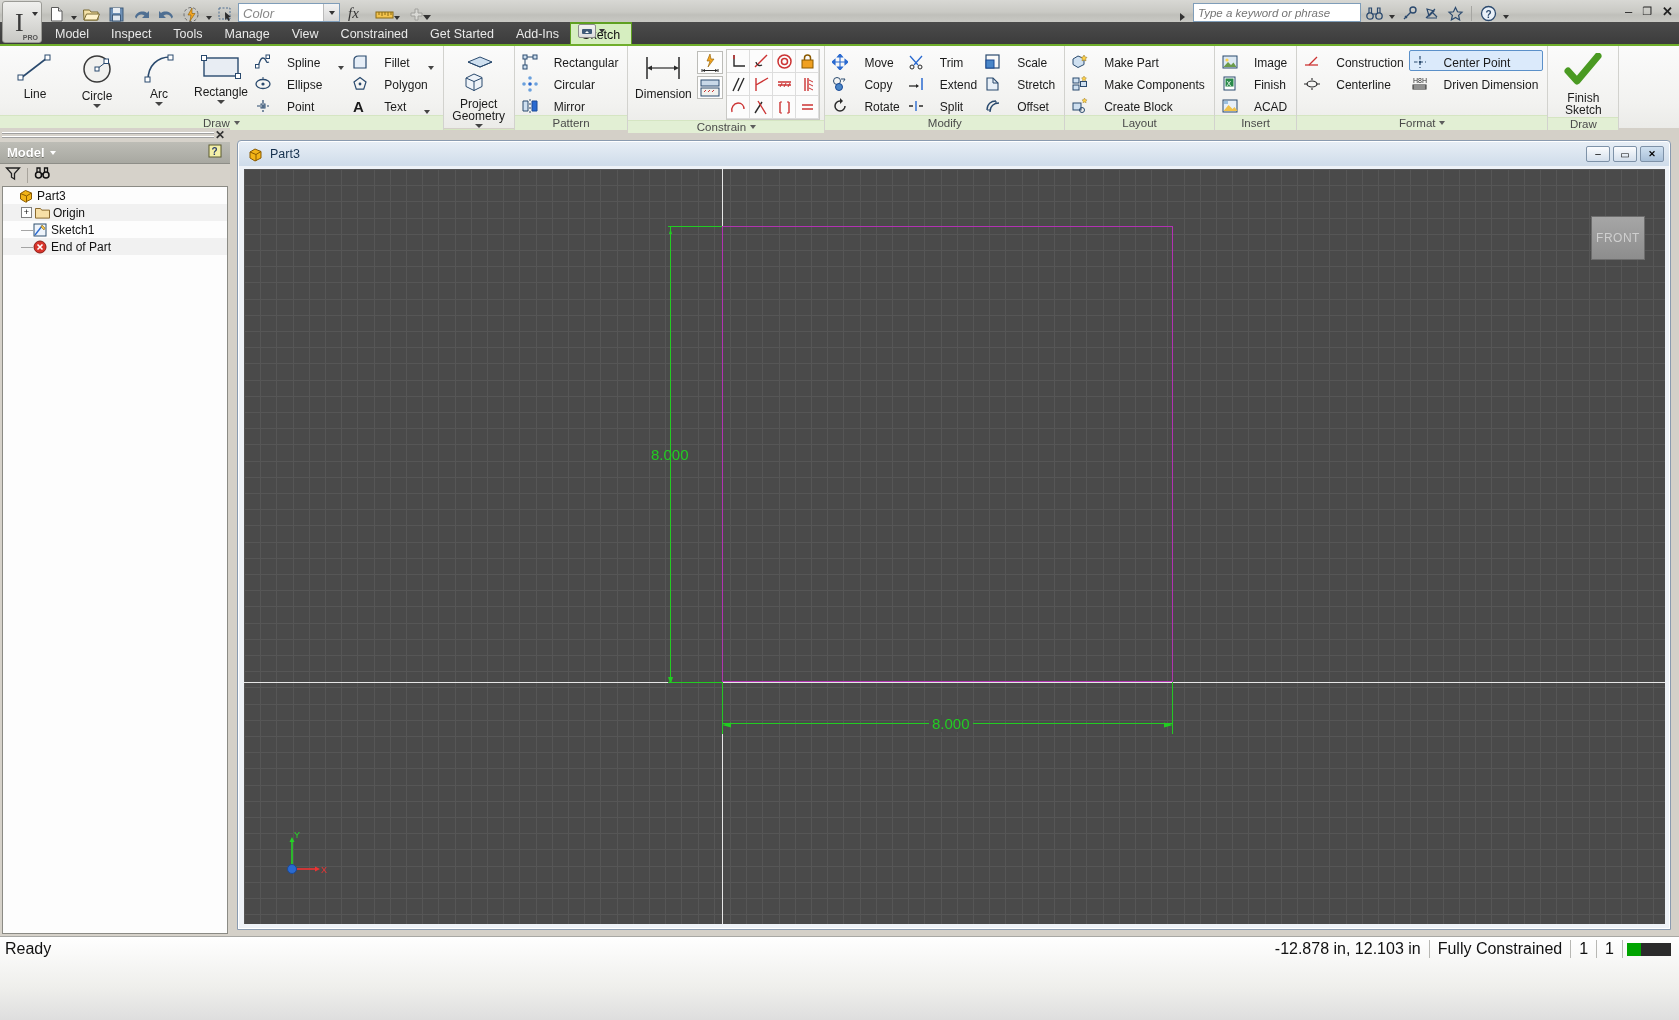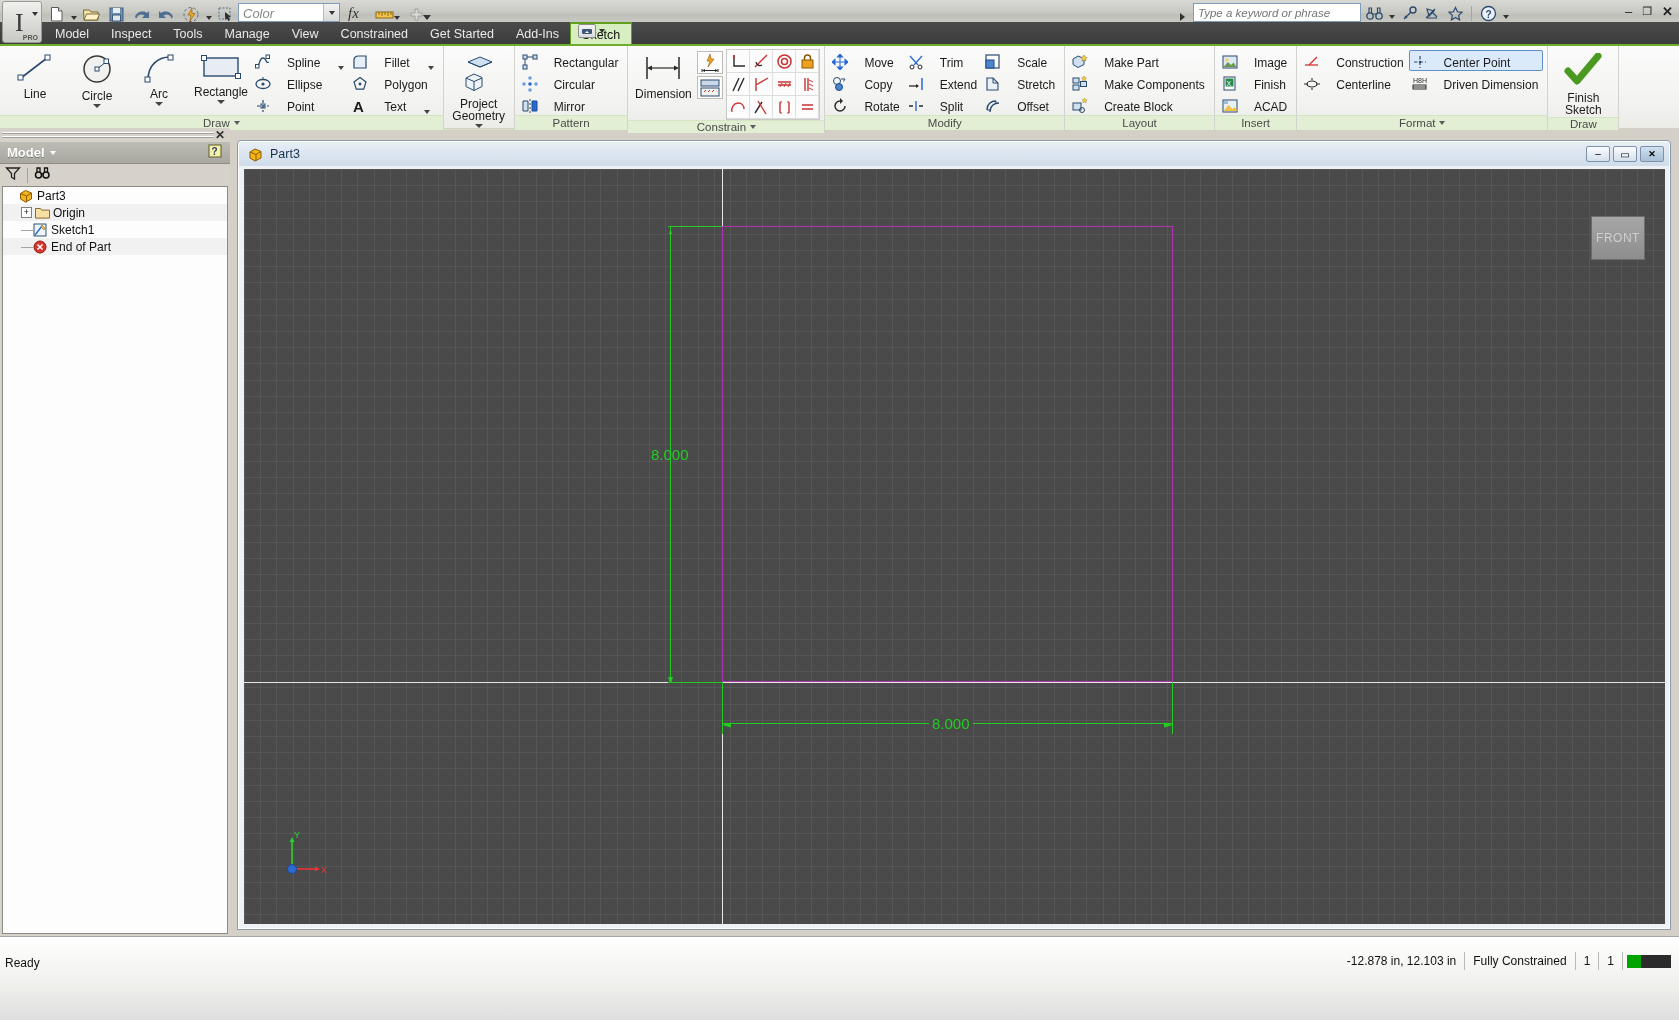--- a/index.html
+++ b/index.html
@@ -167,21 +167,21 @@
   #csys { position: absolute; left: 40px; bottom: 45px; width: 60px; height: 55px; }
 
   
   #statusbar {
     position: absolute; left: 0; top: 936px; width: 1679px; height: 84px;
     background: linear-gradient(to bottom,#ffffff 0%,#efefec 60%,#dedede 100%);
     border-top: 1px solid #a8a8a4;
   }
   #statusline {
     position: absolute; left: 0; top: 3px; width: 1679px; height: 18px;
-    display: flex; align-items: flex-end; font-size: 12px; color: #111; margin-top: 12px;
+    display: flex; align-items: flex-end; font-size: 16px; color: #111;
   }
   #status-left { padding-left: 5px; }
   #status-right { position: absolute; right: 4px; top: 0; height: 18px; display: flex; align-items: center; }
   #status-right .cell { padding: 0 8px; height: 18px; display: flex; align-items: center;
                         border-left: 1px solid #b8b8b4; }
   #status-right .cell:first-child { border-left: none; }
   .swatch { width: 14px; height: 13px; }
 </style>
 </head>
 <body>

